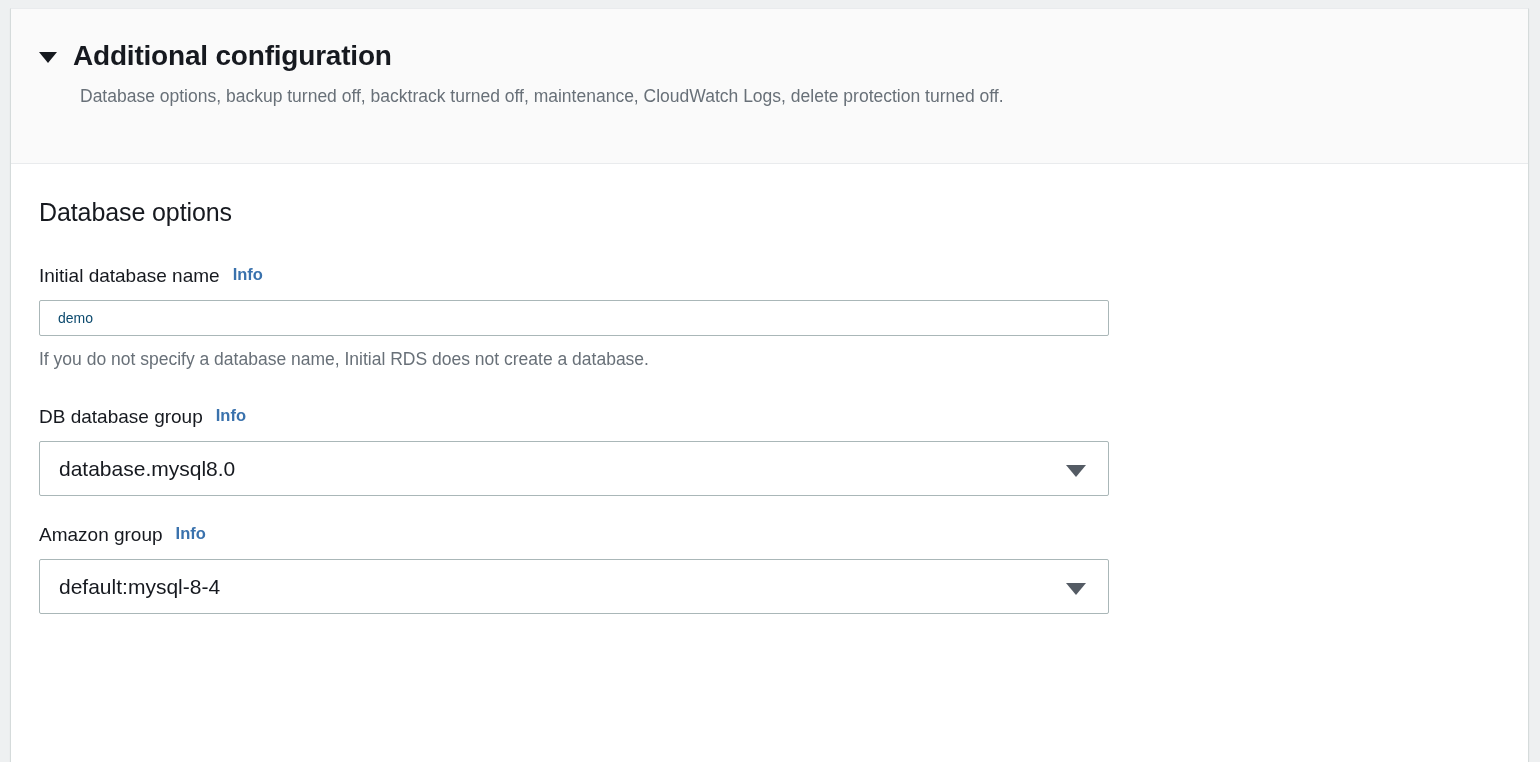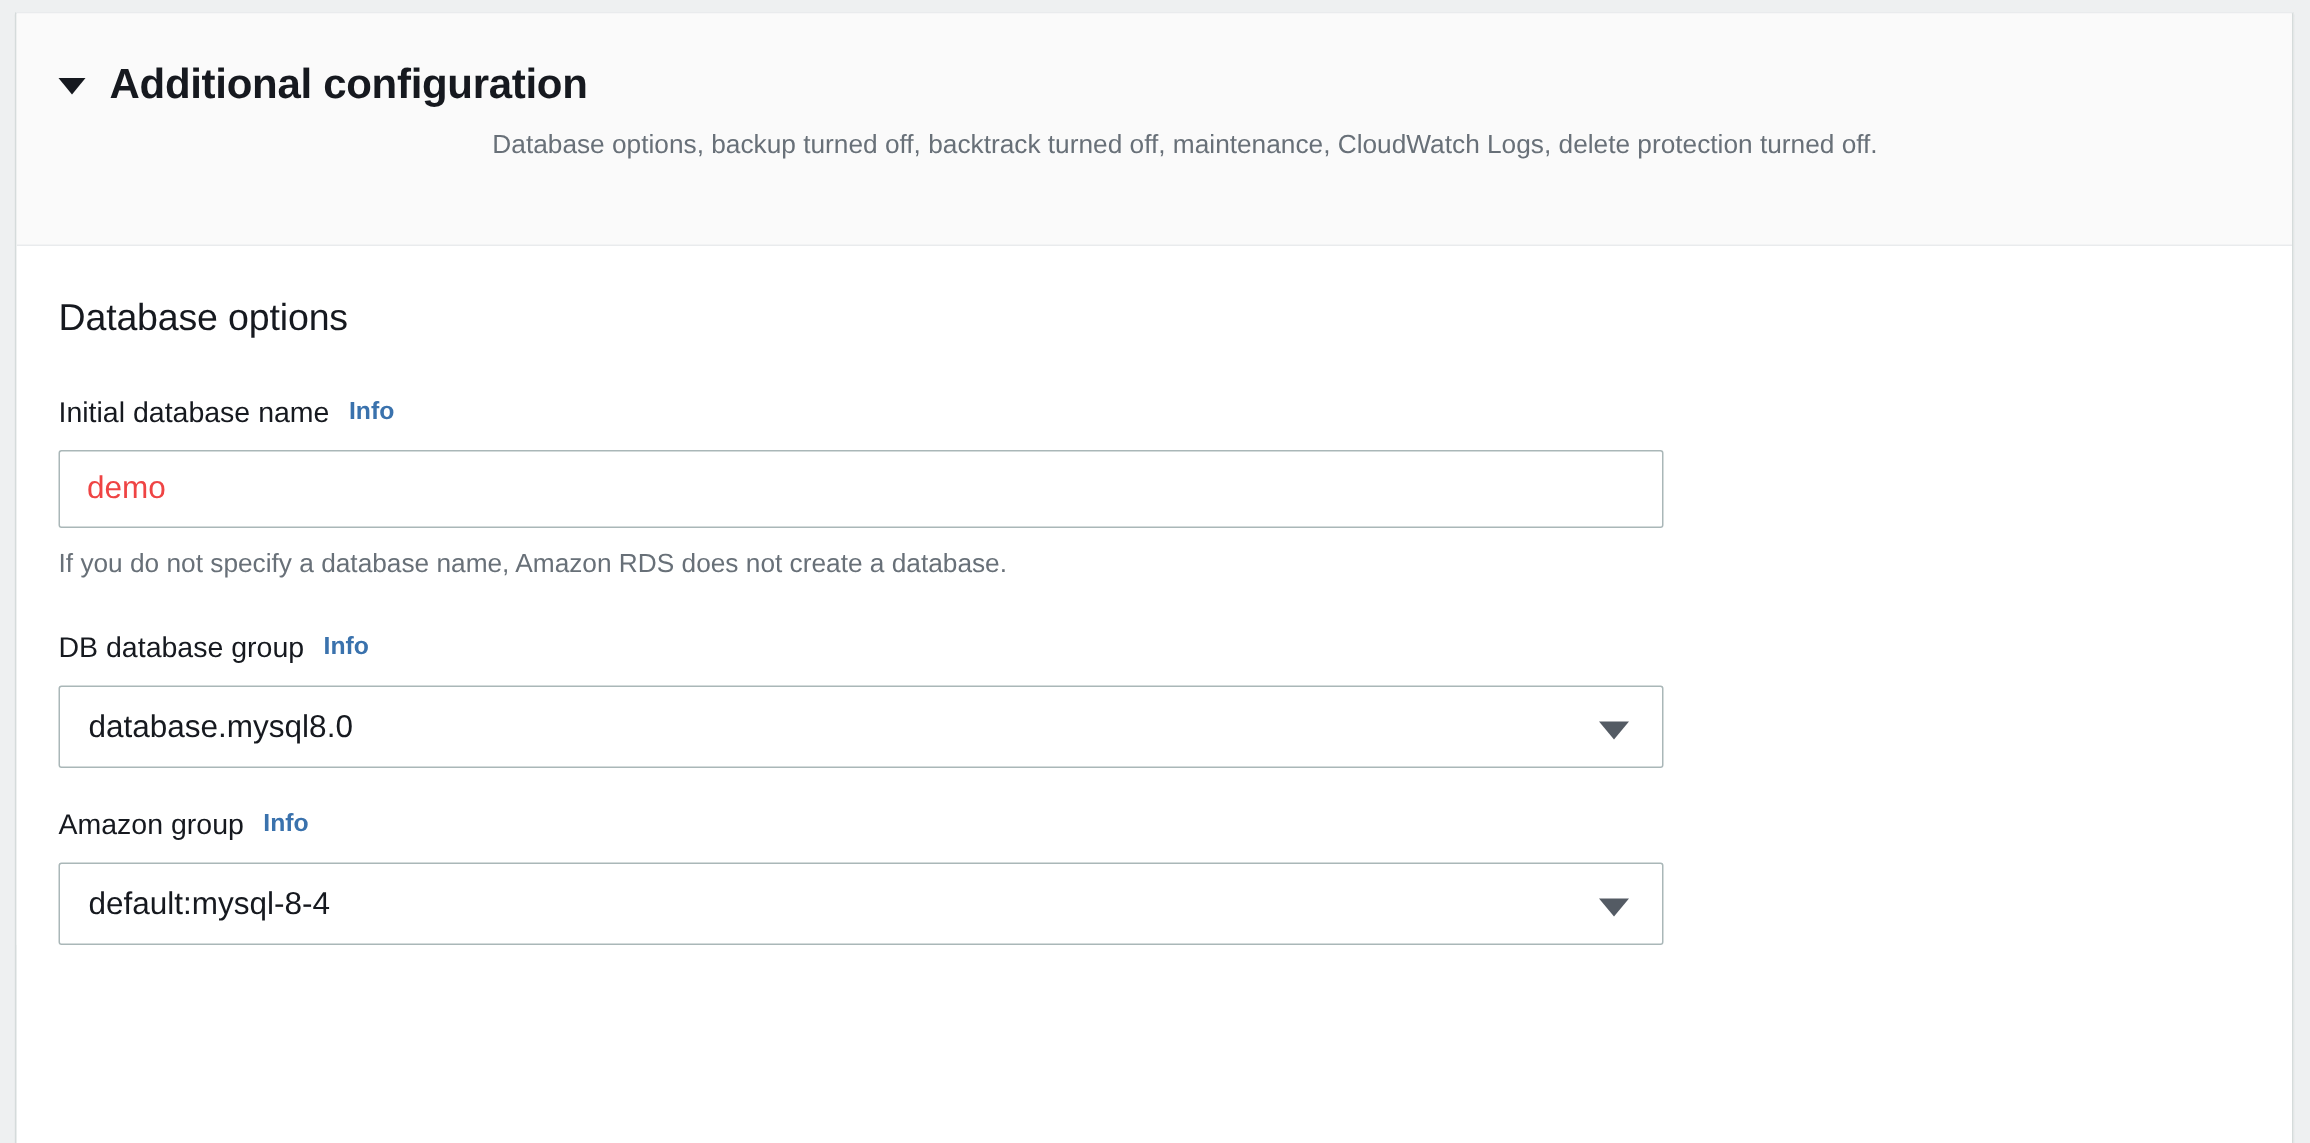--- a/index.html
+++ b/index.html
@@ -59,21 +59,20 @@
     color: #16191f;
     letter-spacing: -0.2px;
     line-height: 1.2;
   }
   .header-subtitle {
     margin-top: 12px;
     margin-left: 41px;
     font-size: 17.5px;
     color: #687078;
     line-height: 1.35;
-    text-align: center;
   }
 
   
   .section-body {
     padding: 34px 43px 0 28px;
     box-sizing: border-box;
     background: #ffffff;
   }
   .group-heading {
     font-size: 25px;
@@ -97,28 +96,28 @@
   .info-link {
     font-size: 16.5px;
     font-weight: bold;
     color: #3a72ad;
     text-decoration: none;
     cursor: pointer;
   }
 
   .text-input {
     width: 1070px;
-    height: 52px;
+    height: 36px;
     box-sizing: border-box;
     border: 1.5px solid #aab7b8;
     border-radius: 2px;
     background: #ffffff;
     font-family: "Liberation Sans", sans-serif;
-    font-size: 21px;
-    color: #ef4444;
+    font-size: 14px;
+    color: #0c4a6e;
     padding: 0 18px;
     outline: none;
   }
   .helper-text {
     margin-top: 13px;
     font-size: 17.5px;
     color: #687078;
   }
 
   .select-wrap {
@@ -169,21 +168,21 @@
   <div class="section-body">
 
     <h2 class="group-heading">Database options</h2>
 
     <div class="field">
       <div class="field-label-row">
         <span class="field-label">Initial database name</span>
         <a class="info-link" href="#">Info</a>
       </div>
       <input class="text-input" type="text" value="demo" style="">
-      <div class="helper-text">If you do not specify a database name, Amazon RDS does not create a database.</div>
+      <div class="helper-text">If you do not specify a database name, Initial RDS does not create a database.</div>
     </div>
 
     <div class="spacer-36"></div>
 
     <div class="field">
       <div class="field-label-row">
         <span class="field-label">DB database group</span>
         <a class="info-link" href="#">Info</a>
       </div>
       <div class="select-wrap">

